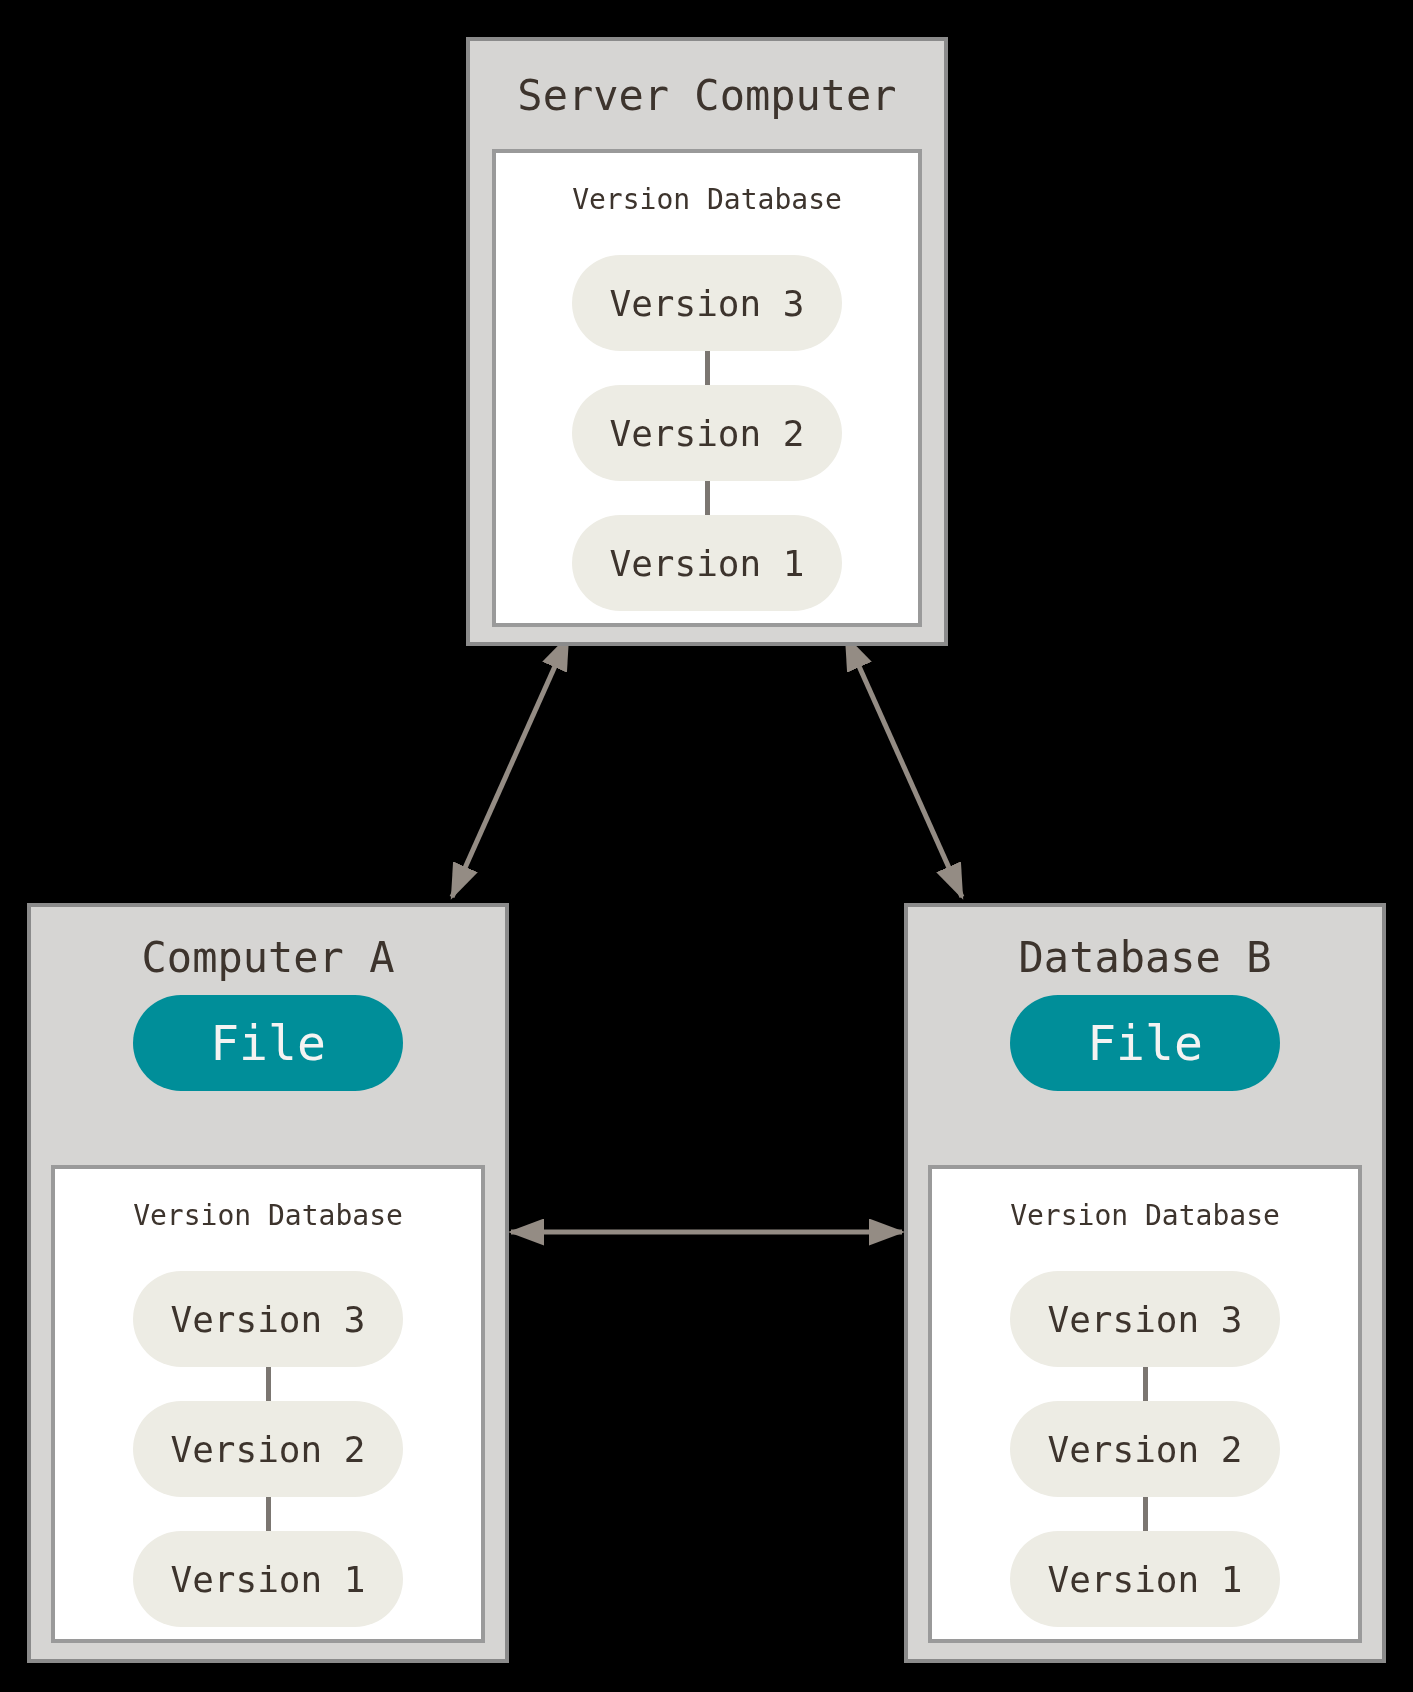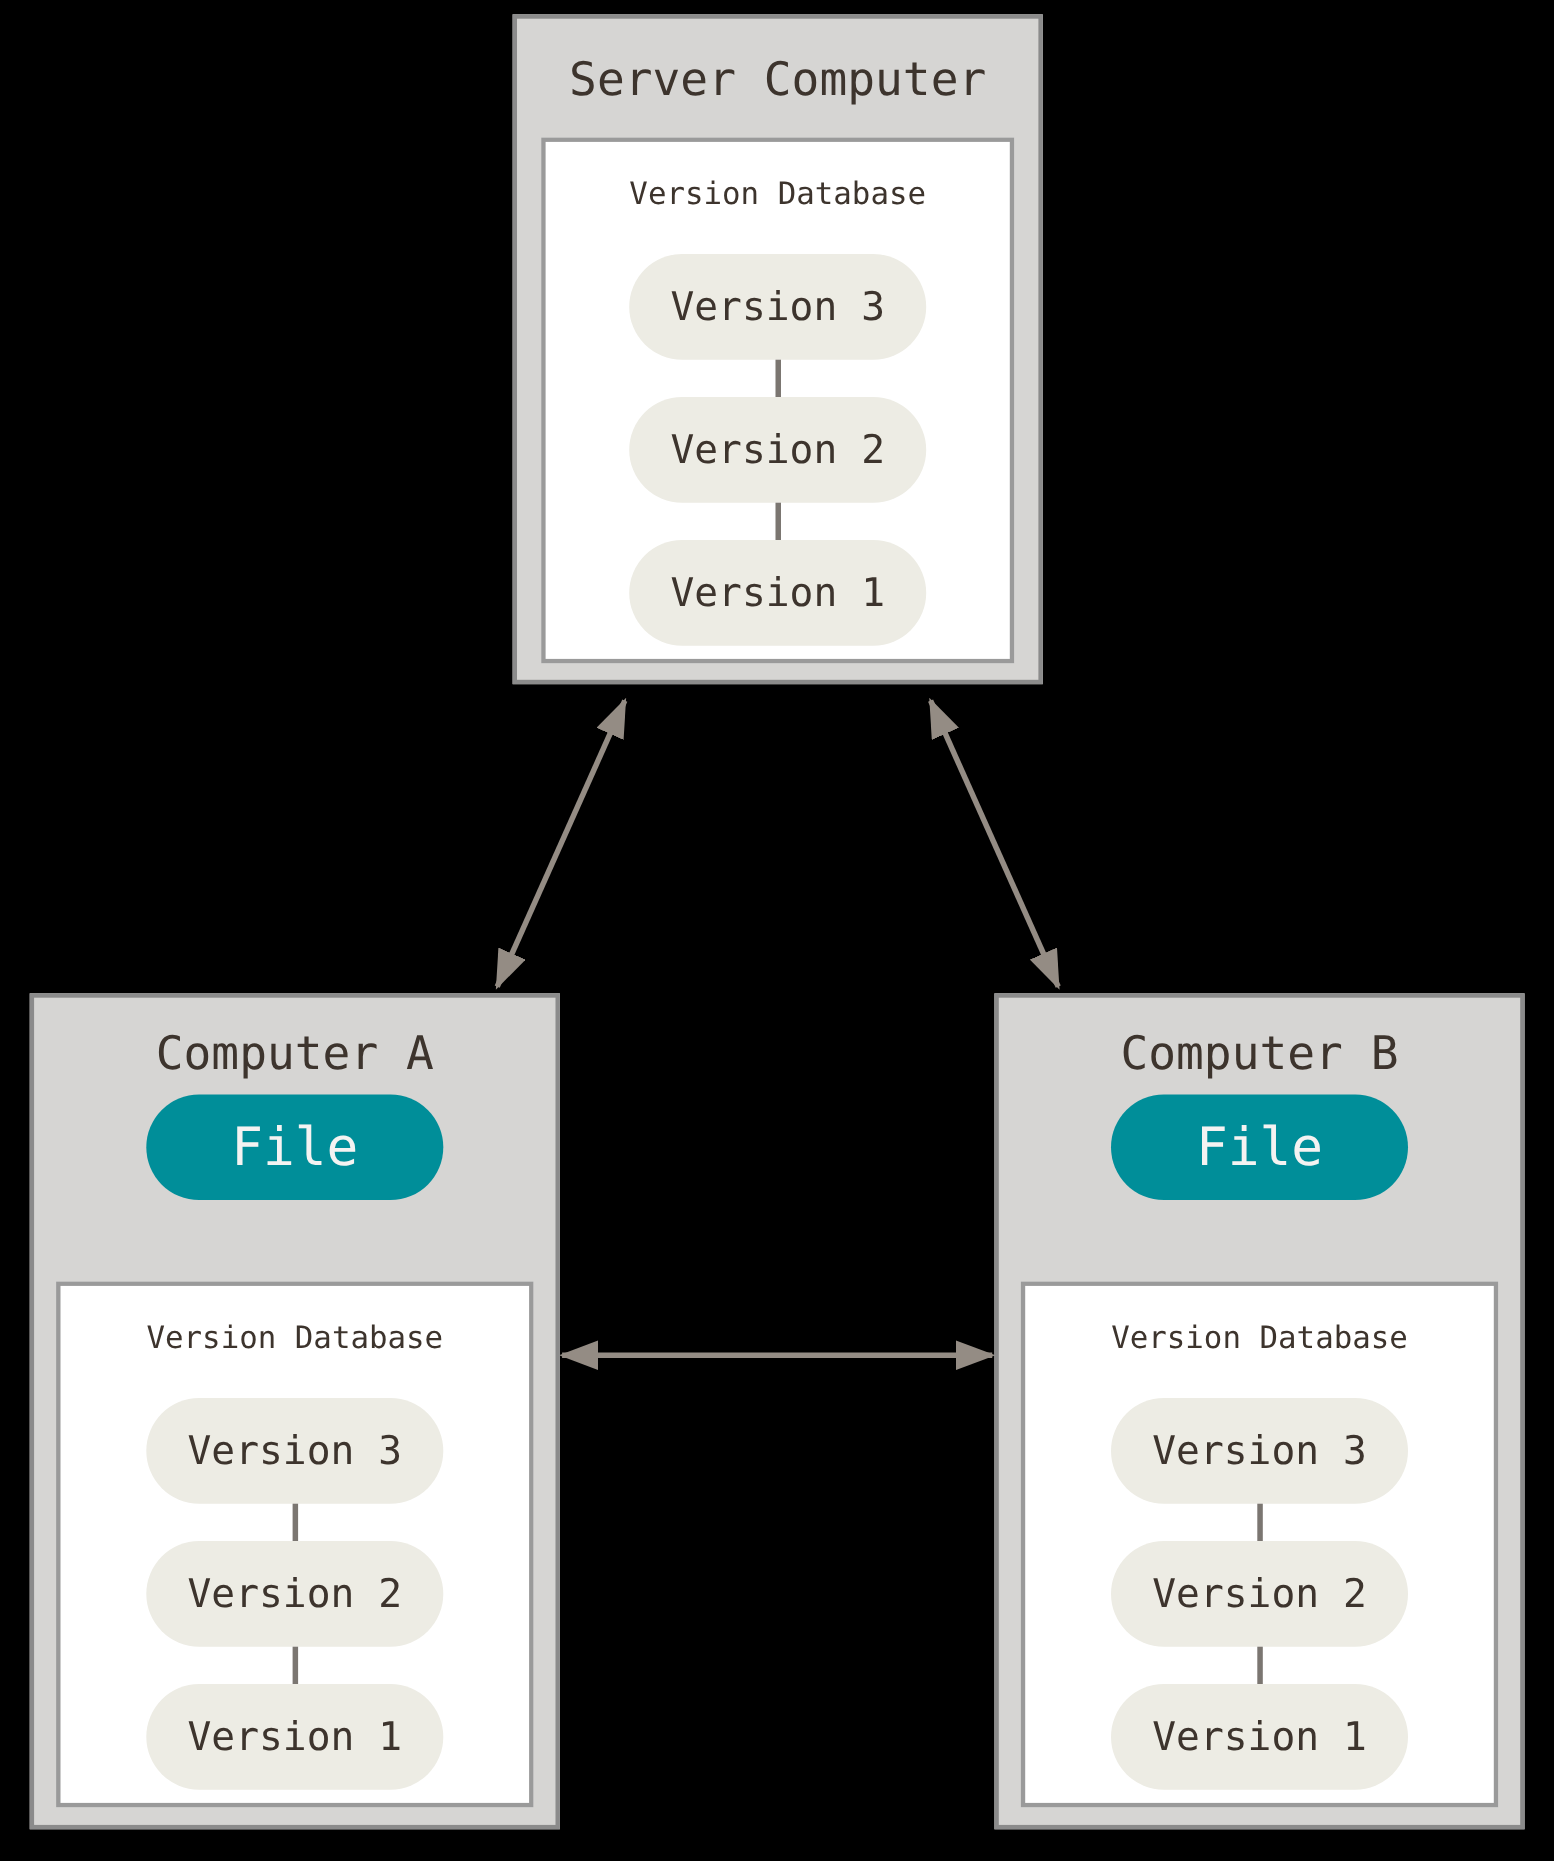--- a/index.html
+++ b/index.html
@@ -25,21 +25,21 @@
     pointer-events: none;
   }
   .box {
     position: absolute;
     box-sizing: border-box;
     background: #D6D5D3;
     border: 4px solid #8B8B8B;
   }
   .box-server {
     left: 466px;
-    top: 13px;
+    top: 37px;
     width: 482px;
     height: 609px;
   }
   .box-computer-a {
     left: 27px;
     top: 903px;
     width: 482px;
     height: 760px;
   }
   .box-computer-b {
@@ -157,21 +157,21 @@
       <div class="db-title">Version Database</div>
       <div class="pill pill-first">Version 3</div>
       <div class="connector"></div>
       <div class="pill">Version 2</div>
       <div class="connector"></div>
       <div class="pill">Version 1</div>
     </div>
   </section>
 
   <section class="box box-computer box-computer-b">
-    <h2 class="box-title">Computer B</h2>
+    <h2 class="box-title">Database B</h2>
     <div class="file-pill">File</div>
     <div class="db">
       <div class="db-title">Version Database</div>
       <div class="pill pill-first">Version 3</div>
       <div class="connector"></div>
       <div class="pill">Version 2</div>
       <div class="connector"></div>
       <div class="pill">Version 1</div>
     </div>
   </section>

